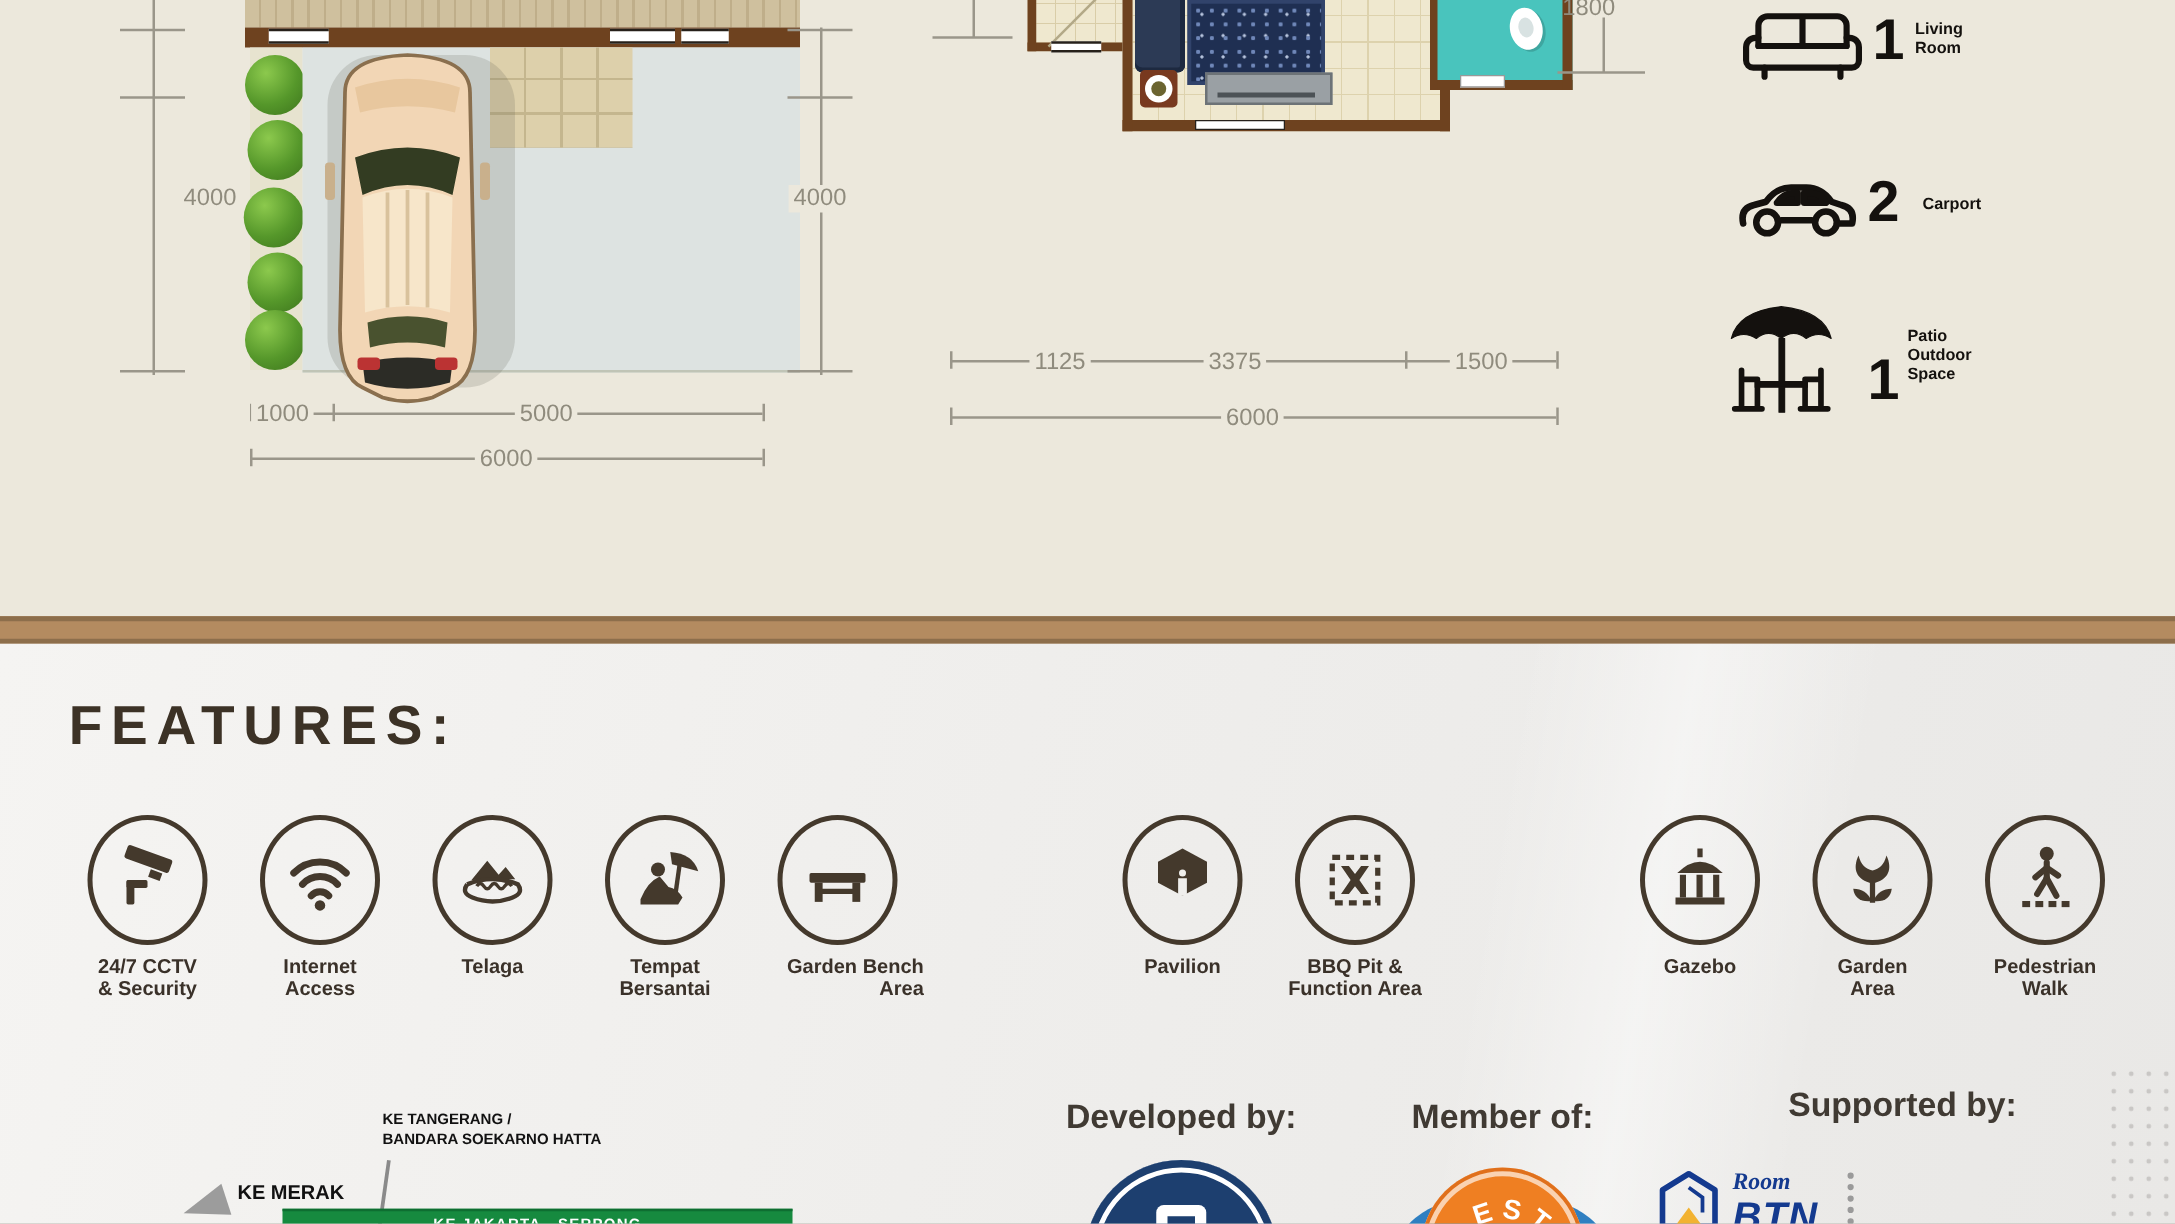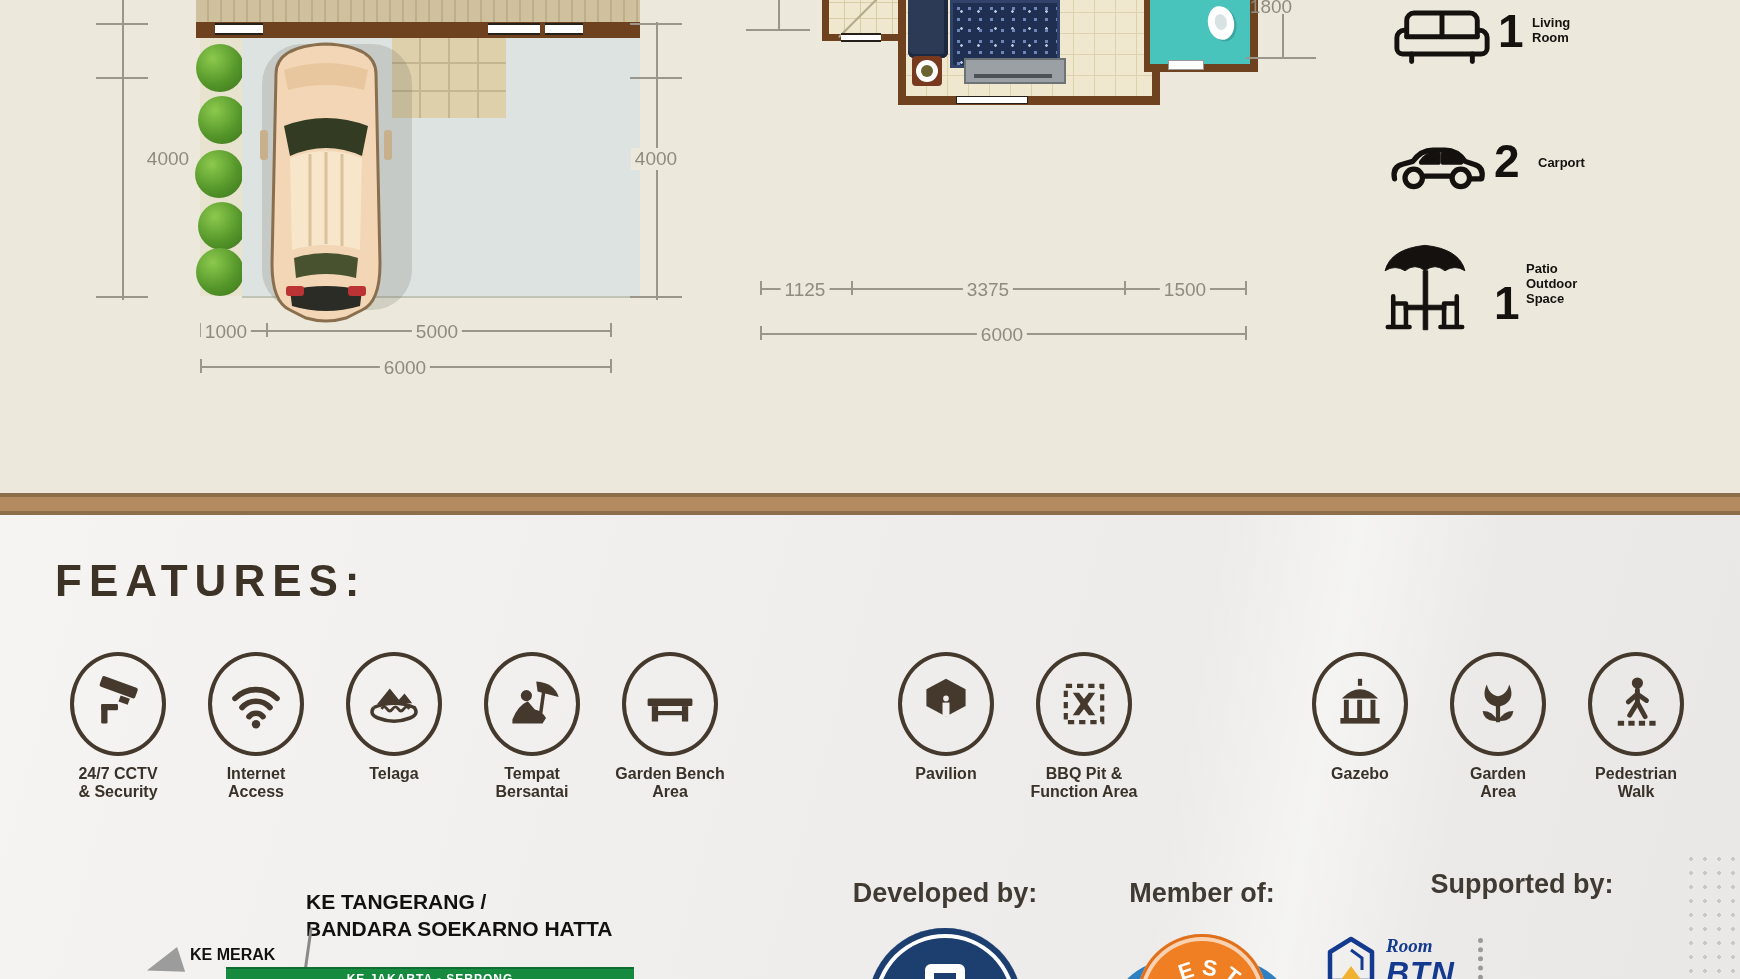--- a/index.html
+++ b/index.html
@@ -197,21 +197,21 @@
 
     <span class="dimtxt" style="left:1271px;top:-4px;background:transparent;">1800</span>
     <div class="dimv" style="left:1282px;top:14px;height:44px;"></div>
     <div class="tickh" style="left:1246px;top:57px;width:70px;"></div>
 
     <div class="dimh" style="left:760px;top:288px;width:485px;"></div>
     <div class="tickv" style="left:760px;top:281px;"></div>
     <div class="tickv" style="left:851px;top:281px;"></div>
     <div class="tickv" style="left:1124px;top:281px;"></div>
     <div class="tickv" style="left:1245px;top:281px;"></div>
-    <span class="dimtxt" style="left:805px;top:279px;text-align:right;">1125</span>
+    <span class="dimtxt" style="left:848px;top:279px;text-align:right;">1125</span>
     <span class="dimtxt" style="left:988px;top:279px;">3375</span>
     <span class="dimtxt" style="left:1185px;top:279px;">1500</span>
     <div class="dimh" style="left:760px;top:333px;width:485px;"></div>
     <div class="tickv" style="left:760px;top:326px;"></div>
     <div class="tickv" style="left:1245px;top:326px;"></div>
     <span class="dimtxt" style="left:1002px;top:324px;">6000</span>
 
     <svg class="abs" style="left:1386px;top:4px;" width="112" height="64" viewBox="0 0 130 78">
       <g fill="none" stroke="#14110e" stroke-width="6" stroke-linecap="round" stroke-linejoin="round">
         <path d="M22 40 V20 a9 9 0 0 1 9-9 h68 a9 9 0 0 1 9 9 v20"></path>
@@ -312,21 +312,21 @@
           <rect x="62" y="26" width="5" height="44" transform="rotate(8 64 48)"></rect>
           <circle cx="42" cy="38" r="8"></circle>
           <path d="M22 72 q8-20 22-26 l10 12 q10 2 16 12 l-5 8 -43 0 z"></path>
         </g>
       </svg>
     </div>
     <div class="lbl">Tempat
 Bersantai</div>
   </div>
 
-  <div class="feat" style="left:601px;top:652px;">
+  <div class="feat" style="left:601px;top:652px;text-align:right;">
     <div class="ring">
       <svg width="70" height="70" viewBox="0 0 100 100">
         <g fill="#44392c">
           <rect x="18" y="42" width="64" height="11" rx="2"></rect>
           <rect x="24" y="53" width="9" height="22"></rect>
           <rect x="67" y="53" width="9" height="22"></rect>
           <rect x="30" y="60" width="40" height="6"></rect>
         </g>
       </svg>
     </div>
@@ -405,21 +405,21 @@
             <rect x="39" y="74" width="9" height="7"></rect>
           <rect x="54" y="74" width="9" height="7"></rect>
             <rect x="69" y="74" width="9" height="7"></rect>
         </g>
       </svg>
     </div>
     <div class="lbl">Pedestrian
 Walk</div>
   </div>
 
-  <div class="abs map-txt" style="left:306px;top:888px;font-size:21px;">KE TANGERANG /
+  <div class="abs map-txt" style="left:306px;top:888px;font-size:12px;">KE TANGERANG /
 BANDARA SOEKARNO HATTA</div>
   <div class="abs map-road"></div>
   <div class="abs map-txt" style="left:190px;top:945px;font-size:16px;">KE MERAK</div>
   <div class="abs map-arrow"></div>
   <div class="abs green-sign">KE JAKARTA - SERPONG</div>
 
   <div class="foot-head" style="left:945px;top:878px;">Developed by:</div>
   <div class="abs devlogo">
     <div class="door">
         <i></i>

